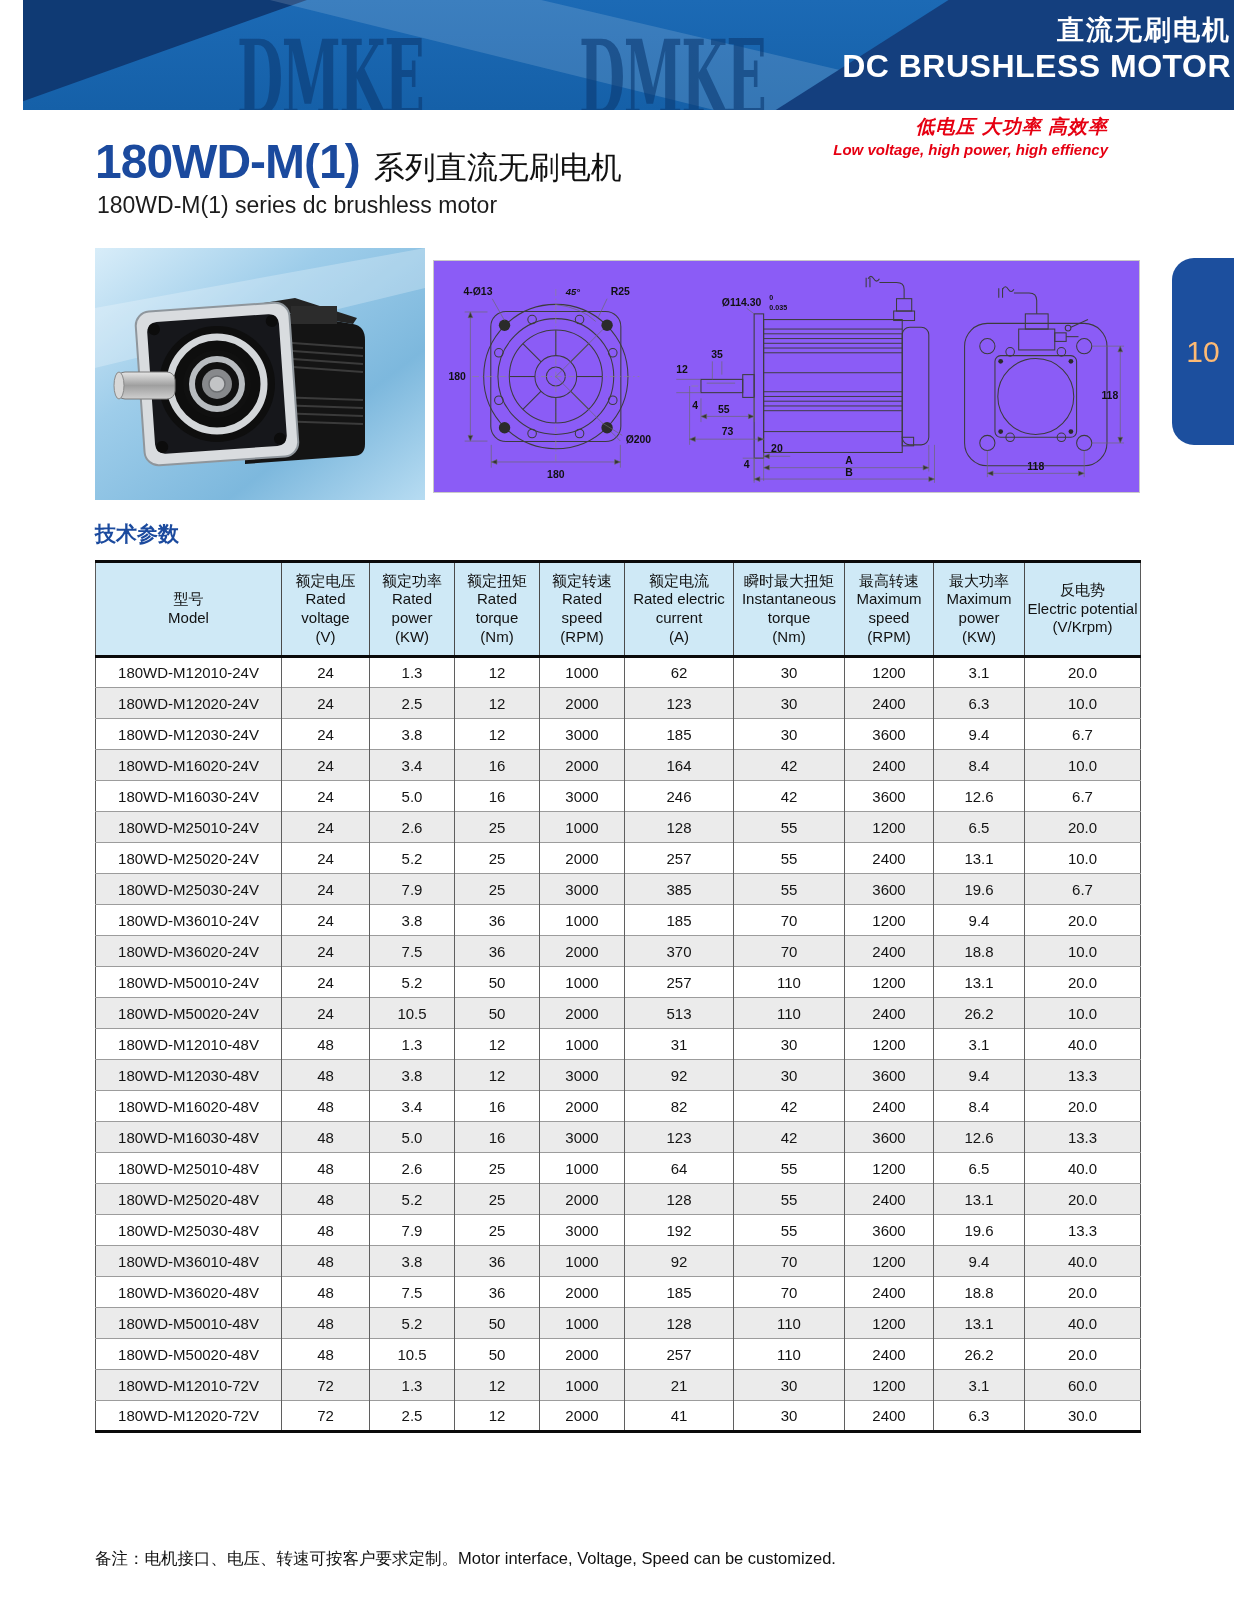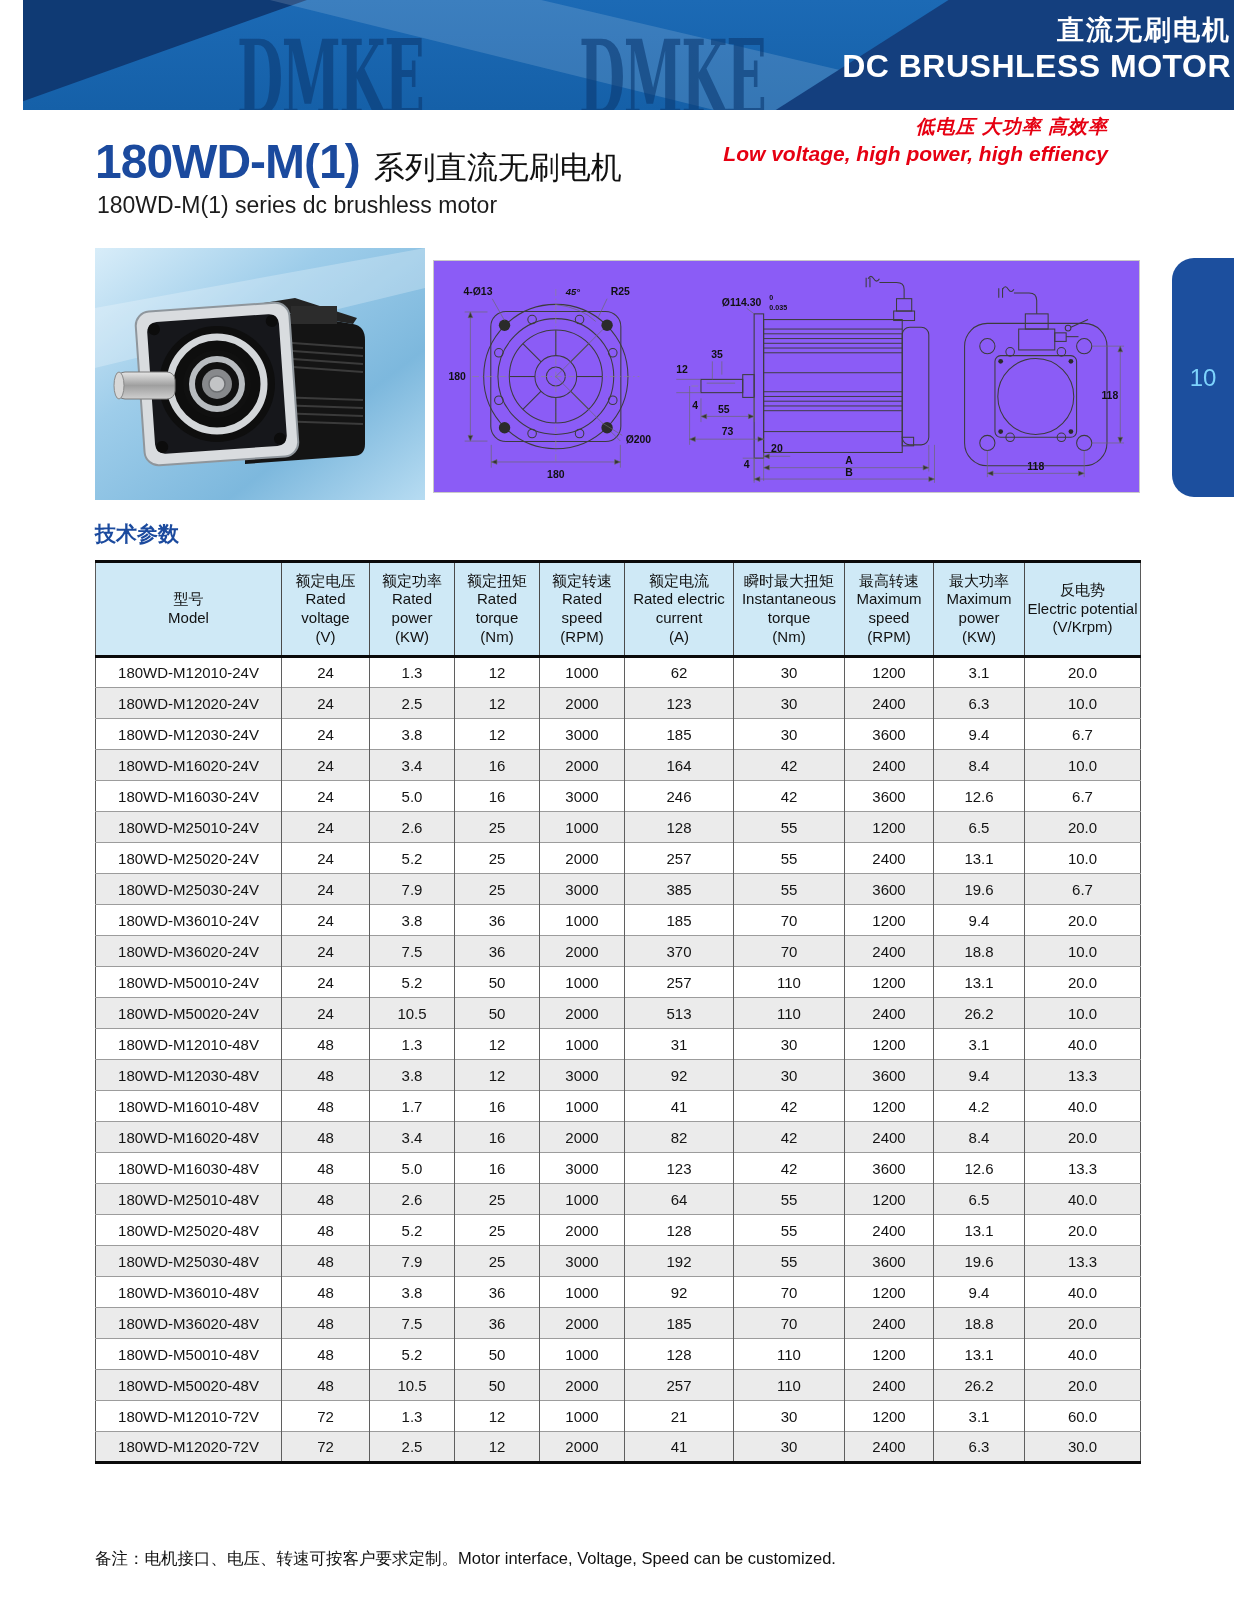--- a/index.html
+++ b/index.html
@@ -21,42 +21,42 @@
     font-family:"DejaVu Serif", serif;font-weight:bold;font-size:74px;
     transform:scale(.72,1.42);transform-origin:left top;letter-spacing:-2px;line-height:110px;}
   .wm1{left:214px;} .wm2{left:556px;}
   .banner-titles{position:absolute;z-index:3;right:26px;top:14px;text-align:right;color:#fff;}
   .banner-title-cn{font-size:27px;font-weight:bold;letter-spacing:2px;line-height:1.2;}
   .banner-title-en{font-size:32px;font-weight:800;letter-spacing:.5px;line-height:1.3;}
   
   .tagline{position:absolute;top:115px;right:126px;text-align:right;color:#e60012;
     font-style:italic;font-weight:bold;line-height:1.3;}
   .tagline-cn{font-size:19px;letter-spacing:1px;}
-  .tagline-en{font-size:21px;}
+  .tagline-en{font-size:15px;}
   
   .title-row{position:absolute;left:95px;top:134px;white-space:nowrap;}
   .series-name{font-size:48px;font-weight:800;color:#1b4a9e;letter-spacing:-1px;}
   .series-suffix{font-size:31px;font-weight:normal;color:#111;margin-left:14px;margin-top:8px;}
   .series-subtitle{position:absolute;left:97px;top:192px;font-size:23px;color:#1c1c1c;}
   
   .photo-box{position:absolute;left:95px;top:248px;width:330px;height:252px;}
   .drawing-panel{position:absolute;left:433px;top:260px;width:707px;height:233px;
     border:1px solid #c9c9c9;background:#8b5cf6;display:flex;justify-content:space-between;
     align-items:center;padding:2px 6px;}
   .drawing-panel svg{height:224px;}
   .dim{font-family:"Liberation Sans", sans-serif;font-size:11px;font-weight:bold;fill:#111;}
   .dim-sm{font-size:7.5px;}
   .dim-it{font-style:italic;font-size:10px;}
   .tline{stroke:#3c3c3c;stroke-width:1.1;fill:none;}
   .thin{stroke:#6a6a6a;stroke-width:.7;fill:none;}
   .cl{stroke:#8a8a8a;stroke-width:.7;stroke-dasharray:7 3 1.5 3;fill:none;}
   
-  .page-tab{position:absolute;left:1172px;top:258px;width:62px;height:239px;background:#1c4f9e;
+  .page-tab{position:absolute;left:1172px;top:258px;width:62px;height:187px;background:#1c4f9e;
     border-radius:22px 0 0 22px;display:flex;align-items:center;justify-content:center;
-    color:#7dd3fc;font-size:24px;}
+    color:#fdba74;font-size:30px;}
   
   .section-title{position:absolute;left:95px;top:520px;font-size:21px;font-weight:bold;color:#1b4a9e;margin:0;}
   .table-wrap{position:absolute;left:95px;top:560px;width:1045px;}
   table.spec{border-collapse:collapse;width:1045px;table-layout:fixed;
     border-top:3px solid #0a0a0a;border-bottom:3px solid #0a0a0a;
     border-left:1px solid #5a5a5a;border-right:1px solid #5a5a5a;}
   table.spec thead th{background:#cfe9f6;font-weight:normal;font-size:15px;line-height:1.24;
     height:95px;vertical-align:middle;padding:4px 2px;border-bottom:3px solid #0a0a0a;
     border-left:1px solid #4a4a4a;}
   table.spec th:first-child, table.spec td:first-child{border-left:none;}
@@ -574,32 +574,20 @@
             <td>3.8</td>
             <td>12</td>
             <td>3000</td>
             <td>92</td>
             <td>30</td>
             <td>3600</td>
             <td>9.4</td>
             <td>13.3</td>
           </tr>
           <tr>
-            <td>180WD-M16010-48V</td>
-            <td>48</td>
-            <td>1.7</td>
-            <td>16</td>
-            <td>1000</td>
-            <td>41</td>
-            <td>42</td>
-            <td>1200</td>
-            <td>4.2</td>
-            <td>40.0</td>
-          </tr>
-          <tr>
             <td>180WD-M16020-48V</td>
             <td>48</td>
             <td>3.4</td>
             <td>16</td>
             <td>2000</td>
             <td>82</td>
             <td>42</td>
             <td>2400</td>
             <td>8.4</td>
             <td>20.0</td>

